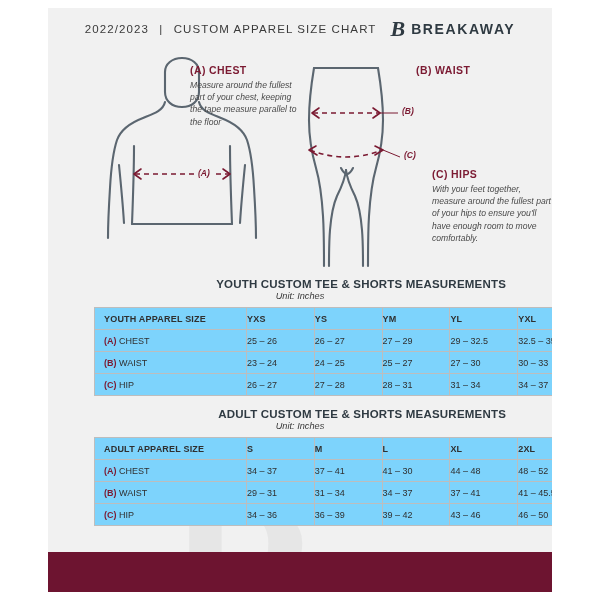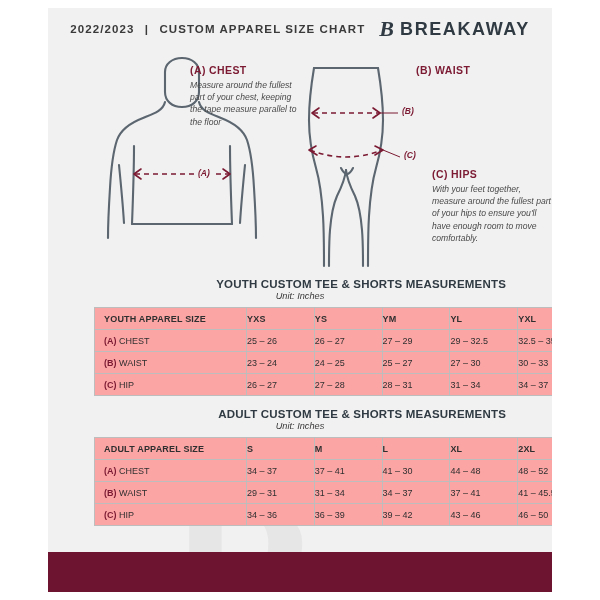--- a/index.html
+++ b/index.html
@@ -50,21 +50,21 @@
     position: absolute;
     left: 0; top: 0;
     width: 504px;
     height: 42px;
     display: flex;
     align-items: center;
     justify-content: center;
   }
   .header-title {
     font-size: 11.5px;
-    font-weight: bold;
+    font-weight: normal;
     letter-spacing: 1.1px;
     color: #3a3a3a;
     white-space: nowrap;
   }
   .header-sep {
     display: inline-block;
     padding: 0 6px;
     color: #3a3a3a;
   }
   .brand {
@@ -75,21 +75,21 @@
   .brand-mark {
     font-family: "Liberation Serif", serif;
     font-size: 22px;
     font-weight: bold;
     font-style: italic;
     color: #2f3a42;
     margin-right: 6px;
     line-height: 1;
   }
   .brand-name {
-    font-size: 18px;
+    font-size: 14px;
     font-weight: bold;
     letter-spacing: 1.6px;
     color: #2f3a42;
   }
   
   .illus {
     position: absolute;
     left: 0; top: 42px;
     width: 504px;
     height: 222px;
@@ -141,21 +141,21 @@
     text-align: center;
     font-size: 9.2px;
     font-style: italic;
     color: #3a3a3a;
     margin-top: 1px;
     margin-bottom: 6px;
   }
   table {
     width: 492px;
     border-collapse: collapse;
-    background: #fca5a5;
+    background: #7dd3fc;
     table-layout: fixed;
   }
   th, td {
     border: 1px solid #bdbdbd;
     height: 21px;
     font-size: 9px;
     color: #2f2f2f;
     text-align: left;
     padding: 0;
   }

